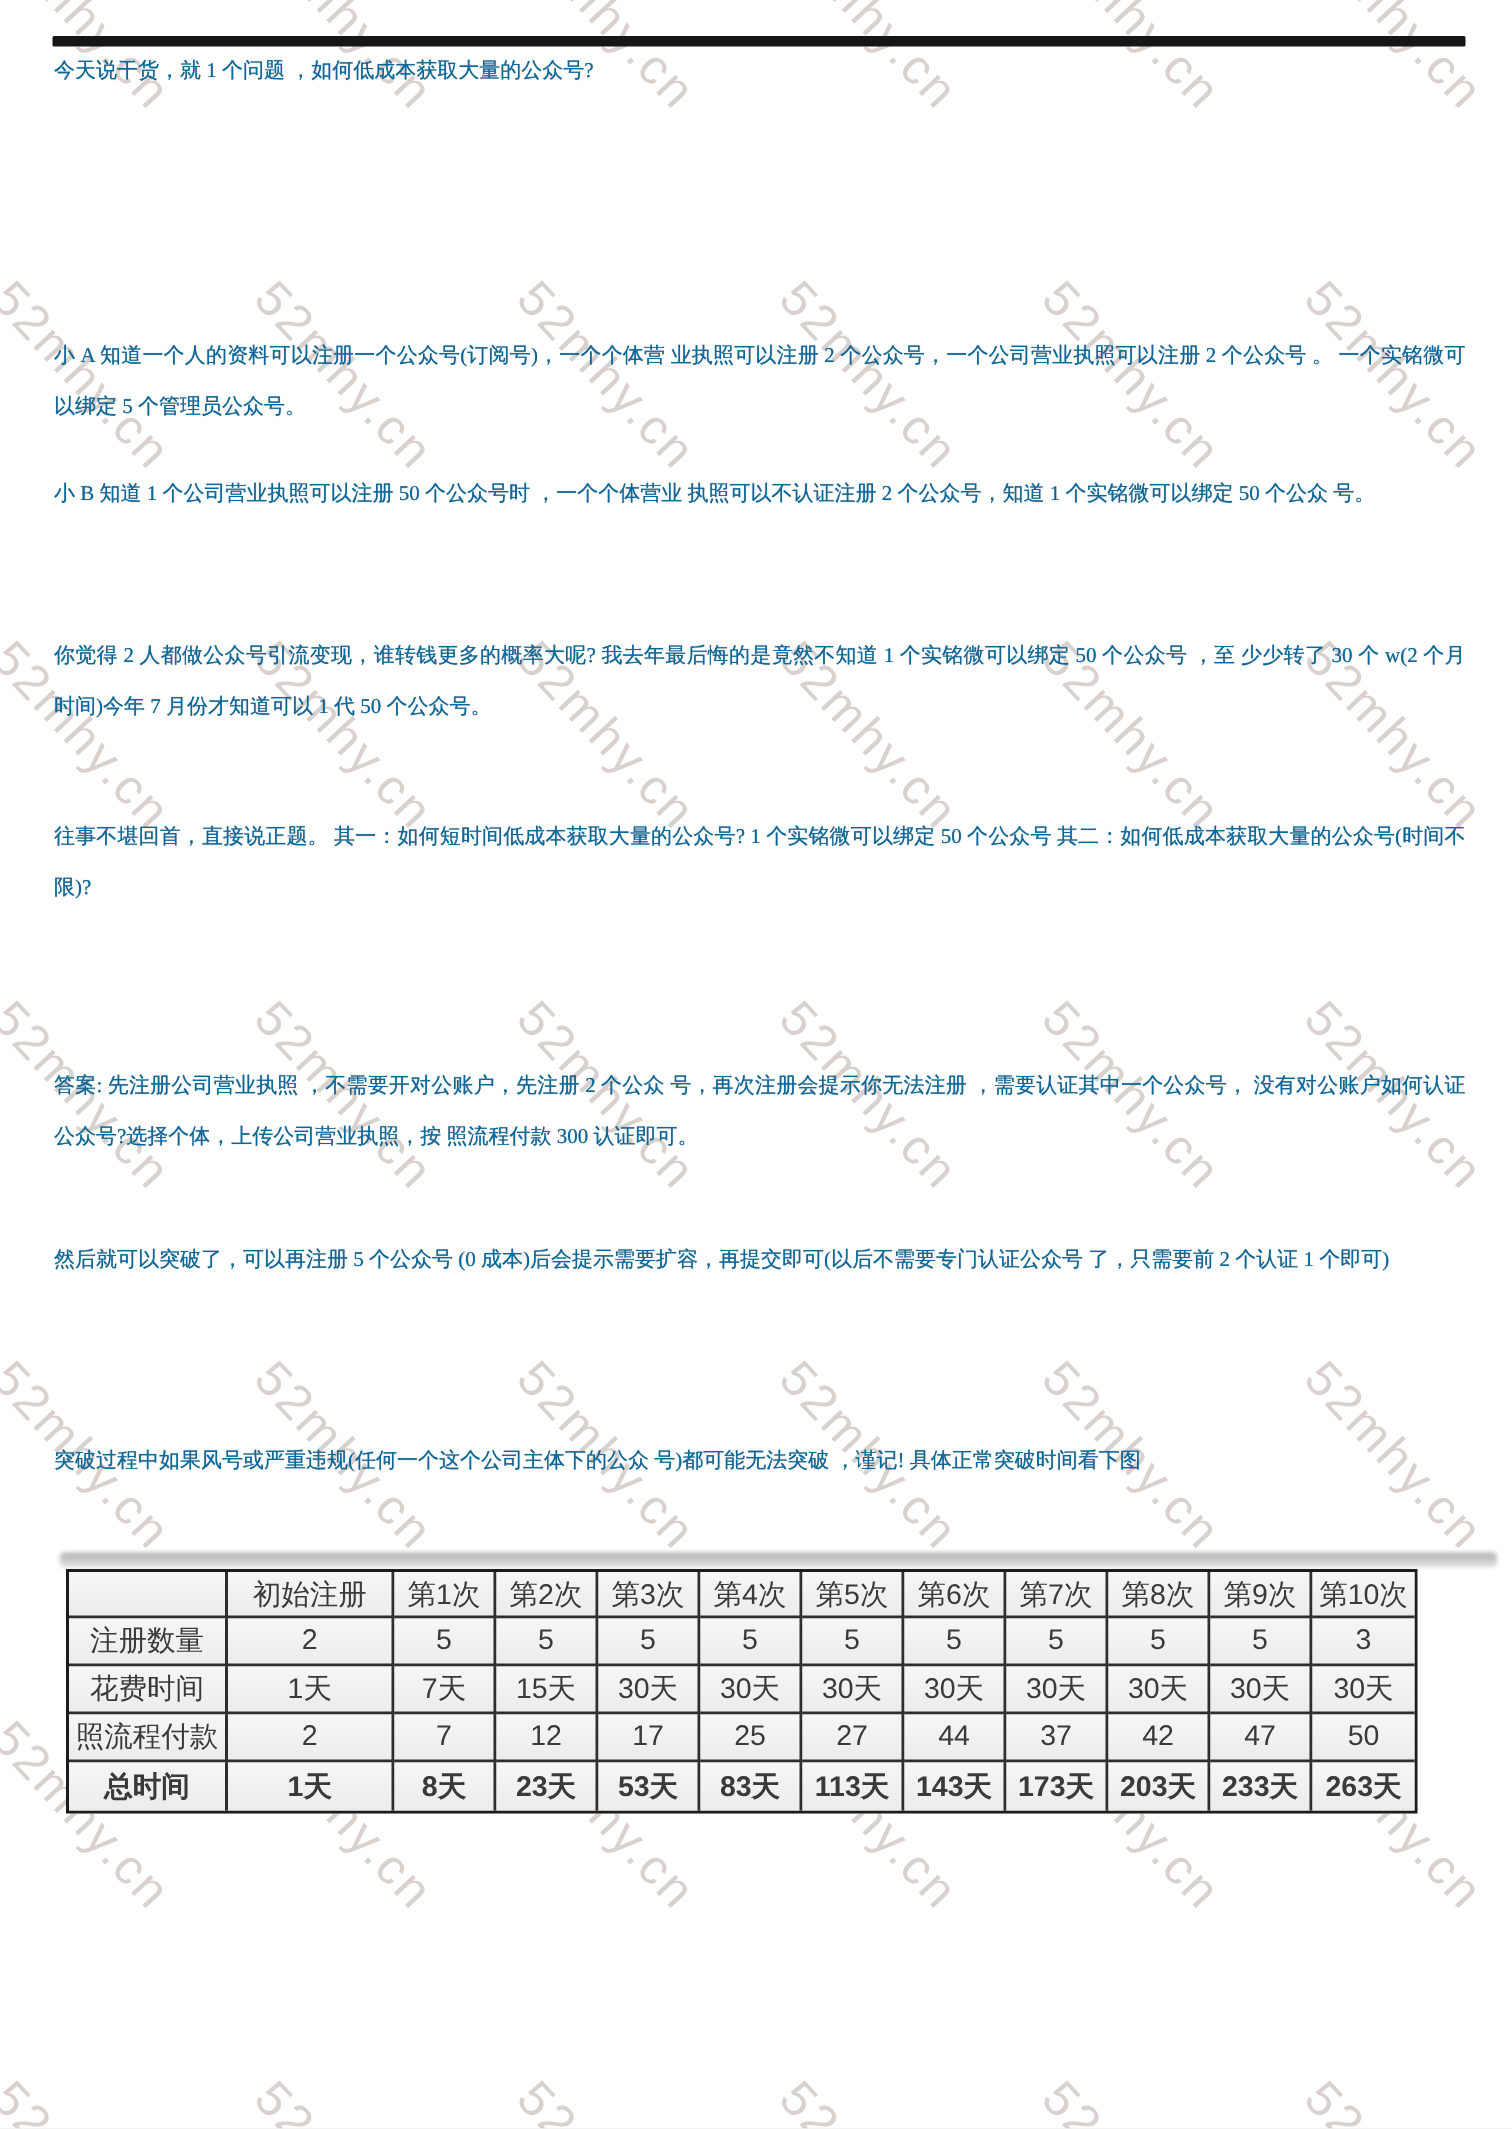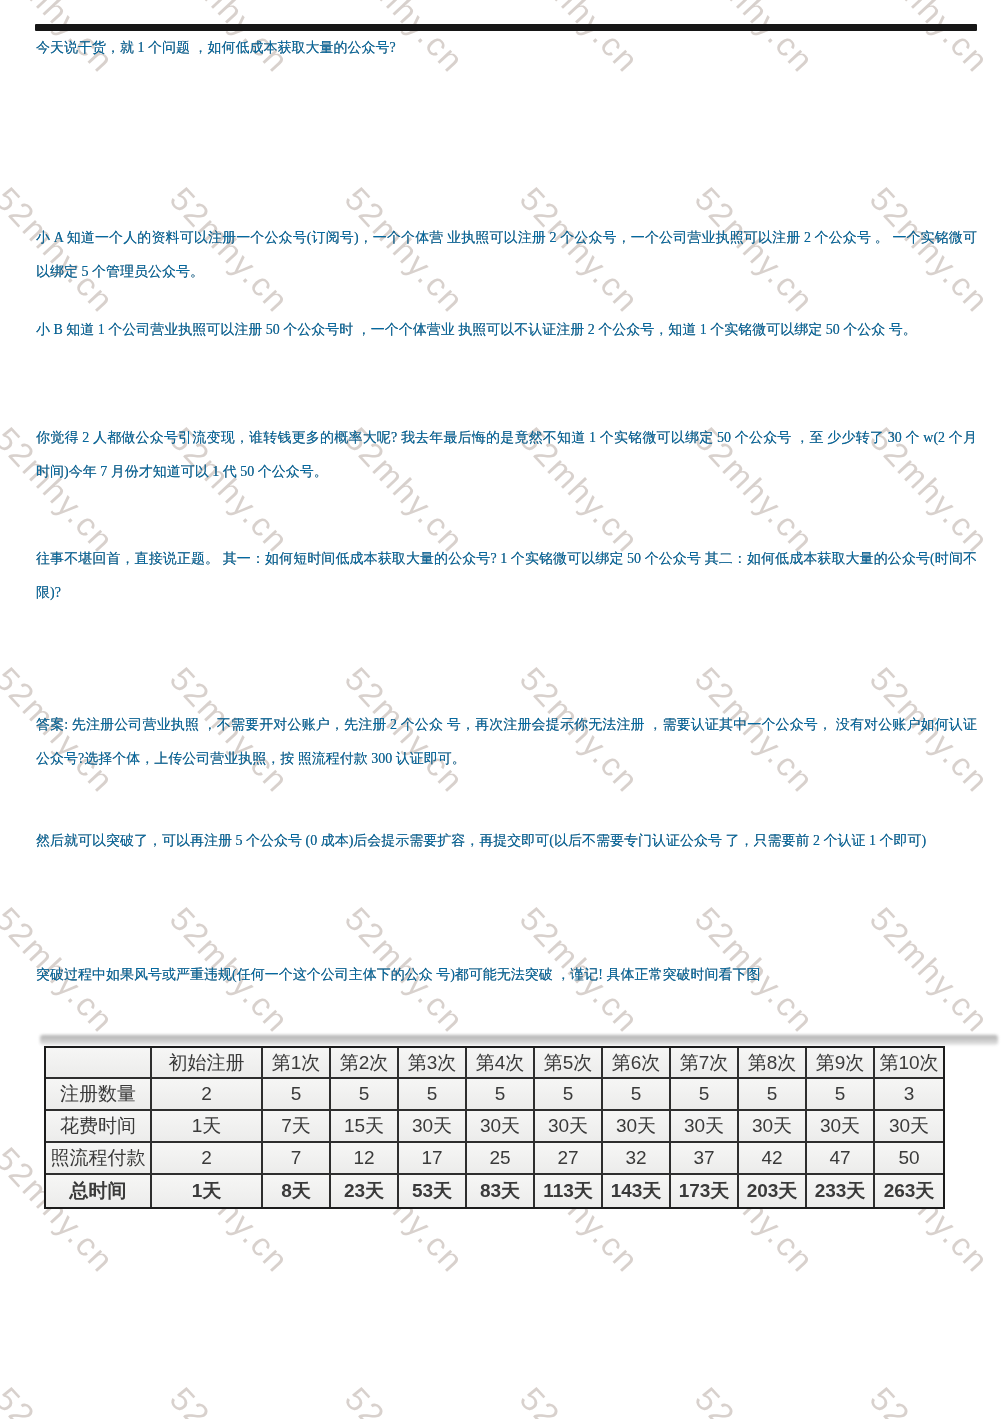--- a/index.html
+++ b/index.html
@@ -169,21 +169,21 @@
       <div class="cell">30天</div>
       <div class="cell">30天</div>
       <div class="cell">30天</div>
       <div class="cell">照流程付款</div>
       <div class="cell">2</div>
       <div class="cell">7</div>
       <div class="cell">12</div>
       <div class="cell">17</div>
       <div class="cell">25</div>
       <div class="cell">27</div>
-      <div class="cell">32</div>
+      <div class="cell">44</div>
       <div class="cell">37</div>
       <div class="cell">42</div>
       <div class="cell">47</div>
       <div class="cell">50</div>
       <div class="cell">总时间</div>
       <div class="cell">1天</div>
       <div class="cell">8天</div>
       <div class="cell">23天</div>
       <div class="cell">53天</div>
       <div class="cell">83天</div>

